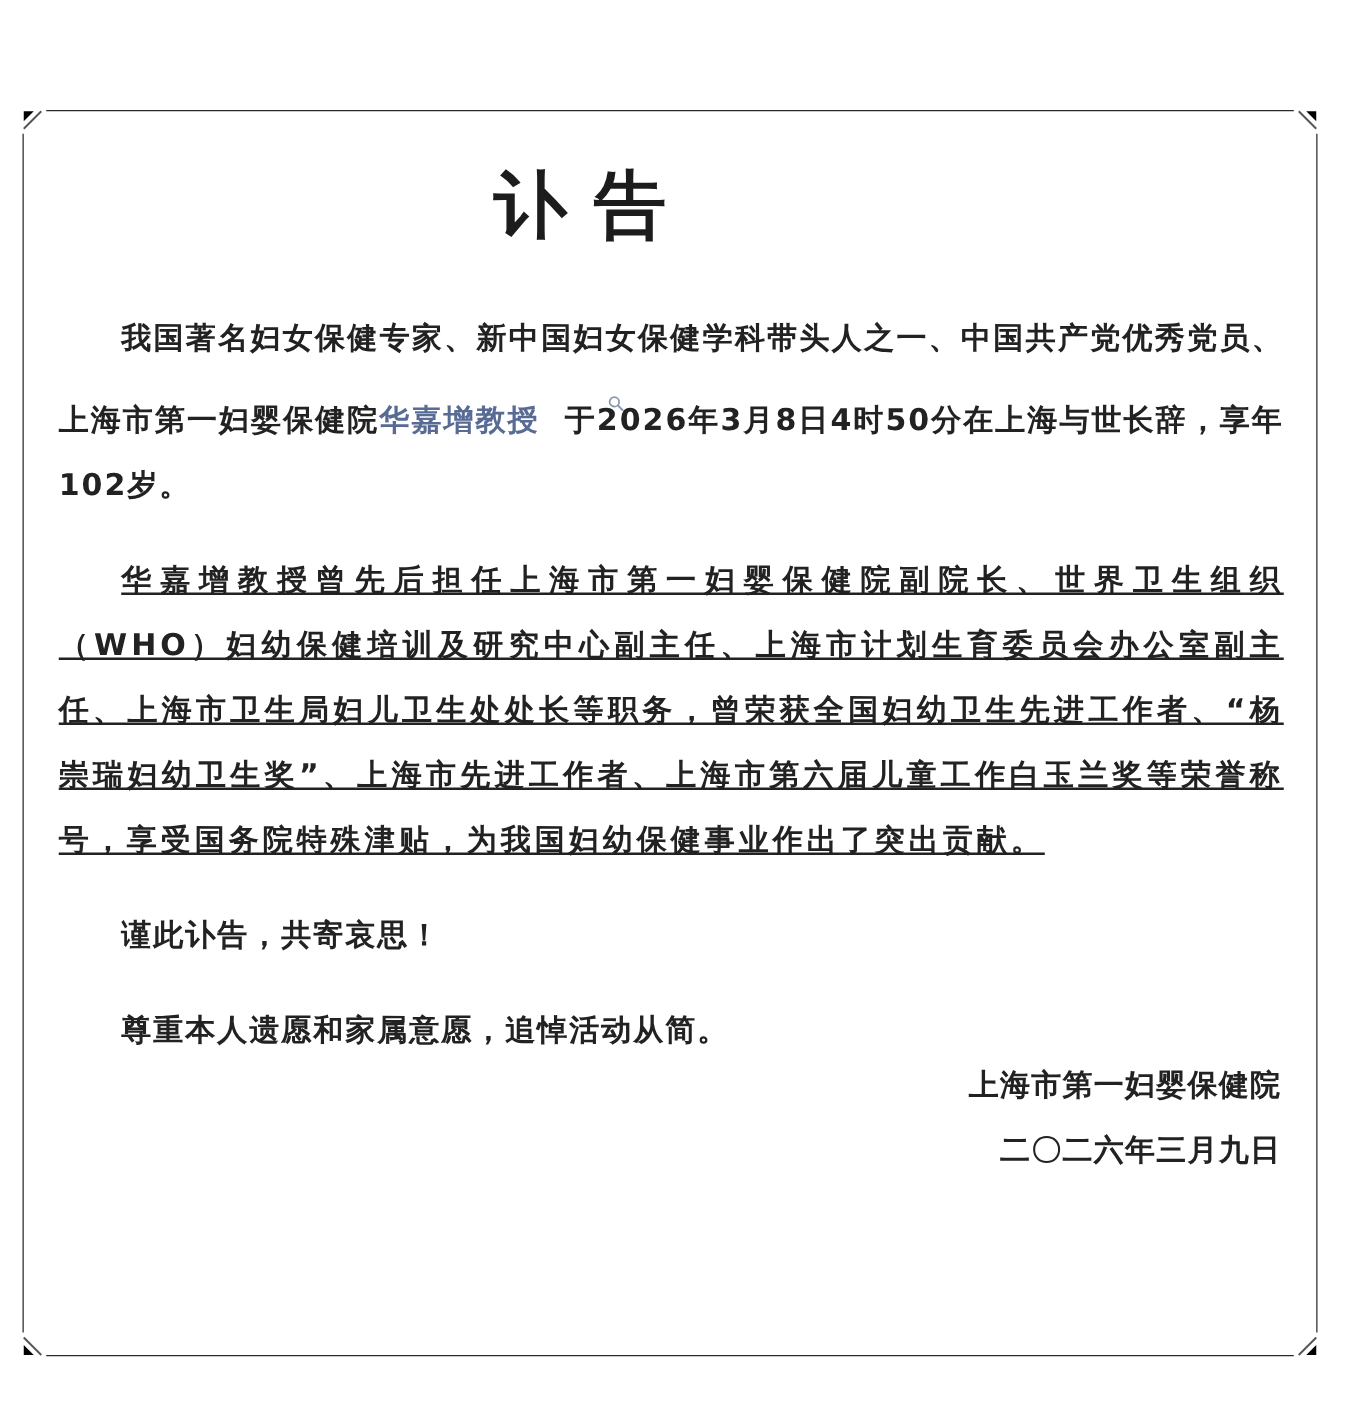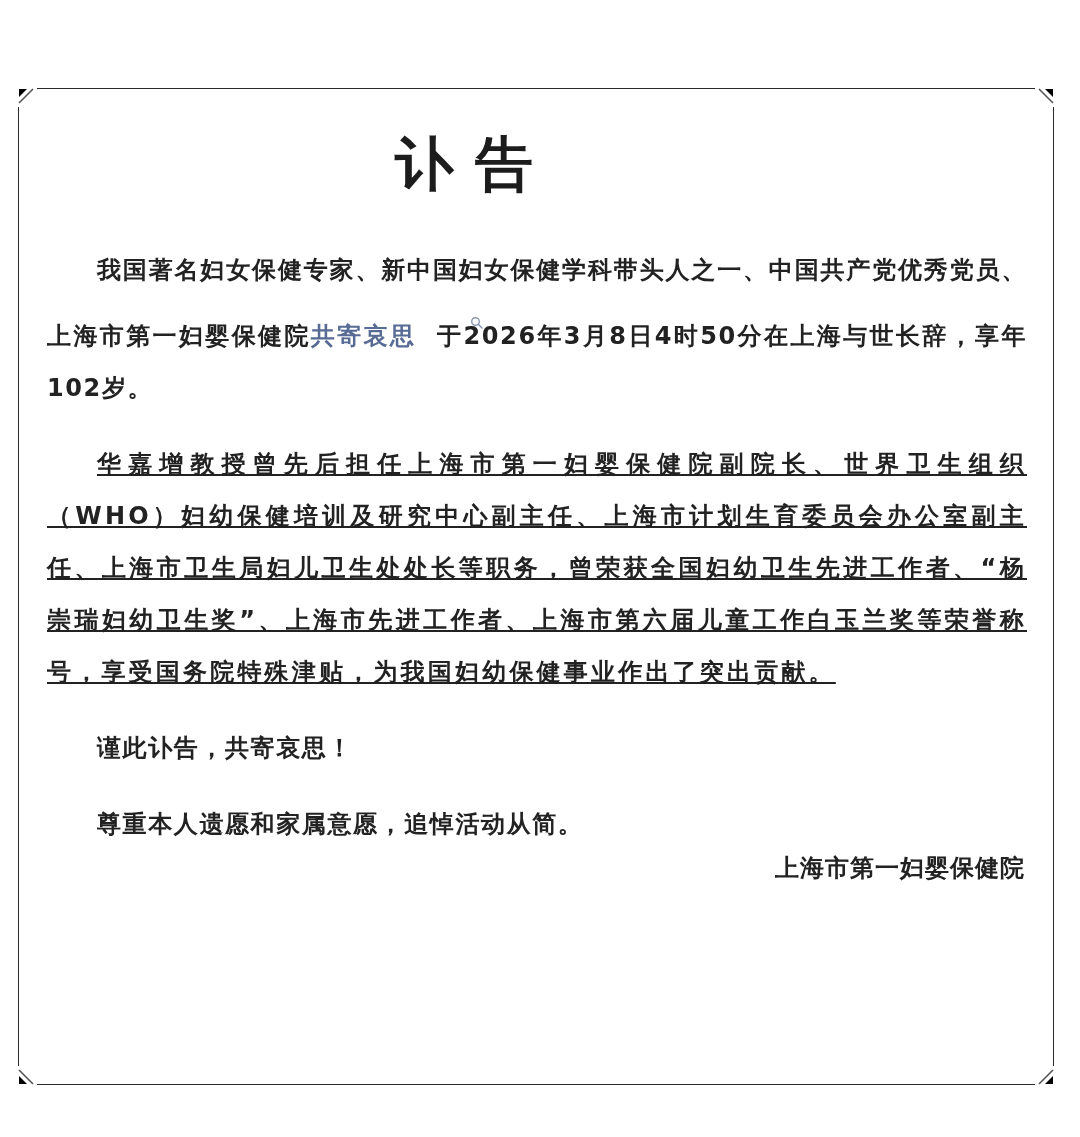--- a/index.html
+++ b/index.html
@@ -117,27 +117,28 @@
     <svg width="20" height="20" viewBox="0 0 20 20">
       <polygon points="18,18 10,18 18,10" fill="#000"></polygon>
       <line x1="18" y1="4" x2="4" y2="18" stroke="#555" stroke-width="1.6"></line>
     </svg>
   </div>
 </div>
 
 <div class="title">讣告</div>
 
 <div class="content">
-  <p class="para"><span>我国著名妇女保健专家、新中国妇女保健学科带头人之一、中国共产党优秀党员、上海市第一妇婴保健院</span><span class="link">共寄哀思</span><span class="search-icon"><svg width="14" height="14" viewBox="0 0 14 14">
+  <p class="para"><span>我国著名妇女保健专家、新中国妇女保健学科带头人之一、中国共产党优秀党员、上海市第一妇婴保健院</span><span class="link">华嘉增教授</span><span class="search-icon"><svg width="14" height="14" viewBox="0 0 14 14">
           <circle cx="5.5" cy="5.5" r="3.8" fill="none" stroke="#8a96b0" stroke-width="1.4"></circle>
           <line x1="8.3" y1="8.3" x2="12" y2="12" stroke="#8a96b0" stroke-width="1.6" stroke-linecap="round"></line>
         </svg></span><span>于2026年3月8日4时50分在上海与世长辞，享年102岁。</span></p>
 
   <p class="para spaced">华嘉增教授曾先后担任上海市第一妇婴保健院副院长、世界卫生组织（WHO）妇幼保健培训及研究中心副主任、上海市计划生育委员会办公室副主任、上海市卫生局妇儿卫生处处长等职务，曾荣获全国妇幼卫生先进工作者、“杨崇瑞妇幼卫生奖”、上海市先进工作者、上海市第六届儿童工作白玉兰奖等荣誉称号，享受国务院特殊津贴，为我国妇幼保健事业作出了突出贡献。</p>
 
   <p class="para">谨此讣告，共寄哀思！</p>
 
   <p class="para">尊重本人遗愿和家属意愿，追悼活动从简。</p>
 </div>
 
 <div class="signature">
   <div>上海市第一妇婴保健院</div>
+  <div>二〇二六年三月九日</div>
 </div>
 
 </body></html>

